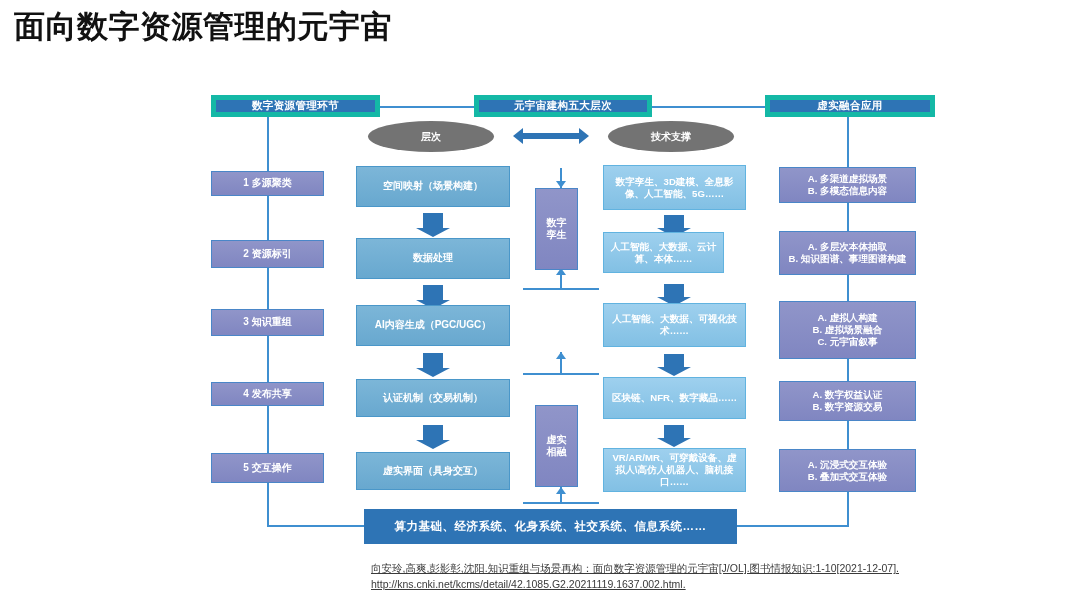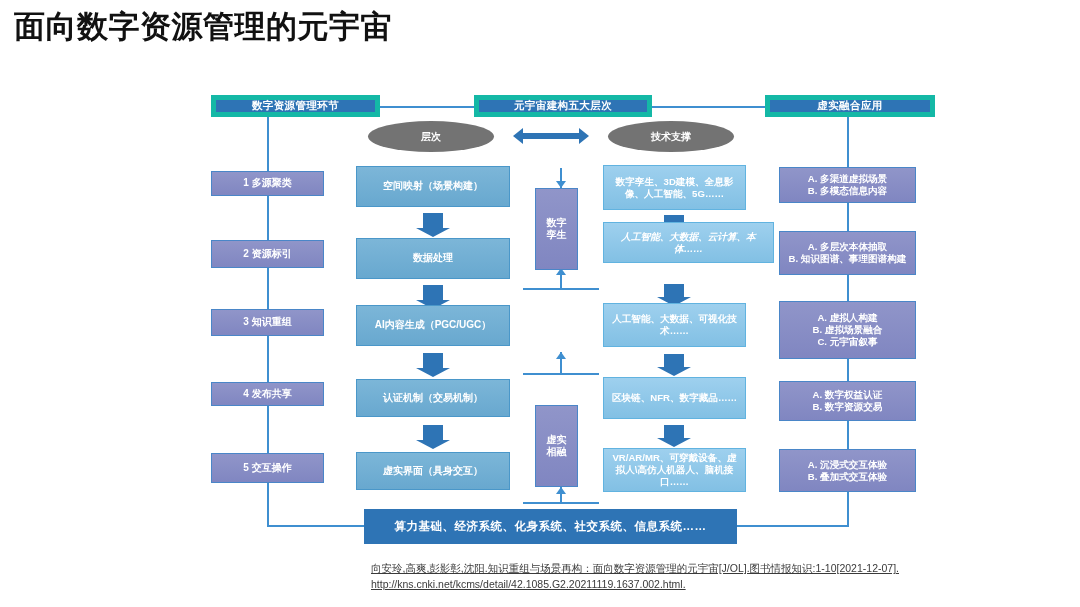--- a/index.html
+++ b/index.html
@@ -197,21 +197,21 @@
   <div class="box purple" style="left:535px;top:188px;width:43px;height:82px;white-space:pre-line;">数字
 孪生</div>
   <div class="box purple" style="left:535px;top:405px;width:43px;height:82px;white-space:pre-line;">虚实
 相融</div>
 
   <div class="box lightblue" style="left:603px;top:165px;width:143px;height:45px;">数字孪生、3D建模、全息影像、人工智能、5G……</div>
   <div class="darrow" style="left:657px;top:215px;height:22px;">
     <div class="stem" style="height:13px;"></div>
       <div class="head" style="top:13px;"></div>
   </div>
-  <div class="box lightblue" style="left:603px;top:222px;width:171px;height:41px;font-style:italic;">人工智能、大数据、云计算、本体……</div>
+  <div class="box lightblue" style="left:603px;top:232px;width:121px;height:41px;">人工智能、大数据、云计算、本体……</div>
   <div class="darrow" style="left:657px;top:284px;height:22px;">
     <div class="stem" style="height:13px;"></div>
       <div class="head" style="top:13px;"></div>
   </div>
   <div class="box lightblue" style="left:603px;top:303px;width:143px;height:44px;">人工智能、大数据、可视化技术……</div>
   <div class="darrow" style="left:657px;top:354px;height:22px;">
     <div class="stem" style="height:13px;"></div>
       <div class="head" style="top:13px;"></div>
   </div>
   <div class="box lightblue" style="left:603px;top:377px;width:143px;height:42px;">区块链、NFR、数字藏品……</div>

